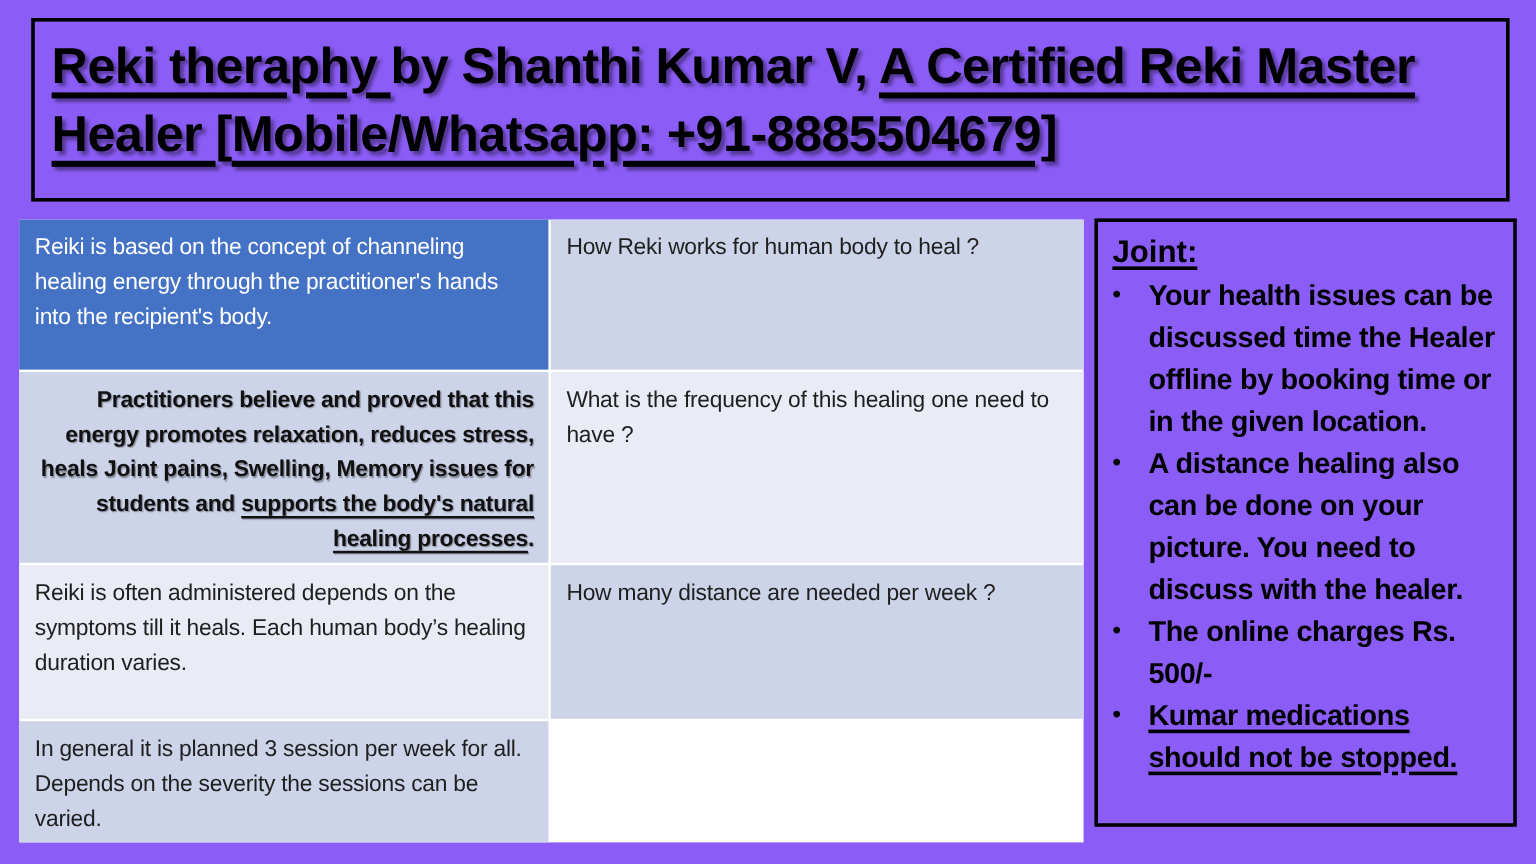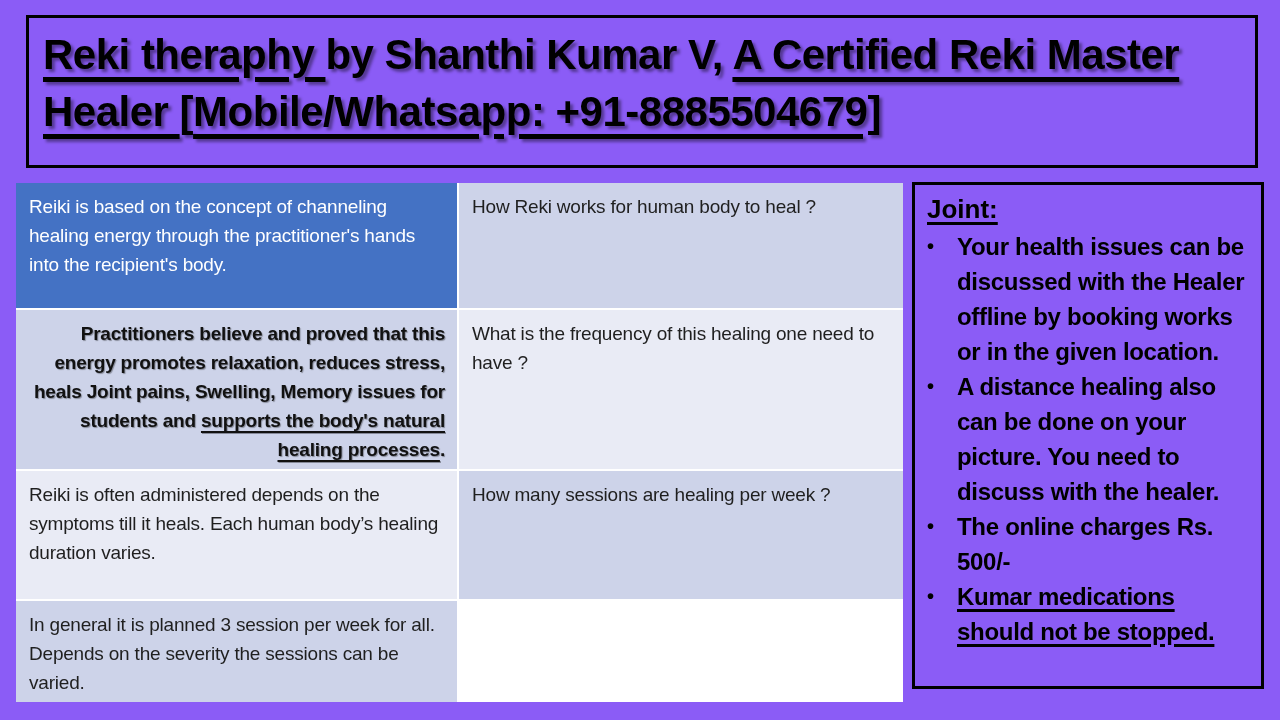--- a/index.html
+++ b/index.html
@@ -134,31 +134,31 @@
   <div class="qa-table">
 
     <div class="cell row-header">Reiki is based on the concept of channeling healing energy through the practitioner's hands into the recipient's body.</div>
 
     <div class="cell band-dark">How Reki works for human body to heal ?</div>
     <div class="cell band-dark answer-bold"><span>Practitioners believe and proved that this energy promotes relaxation, reduces stress, heals Joint pains, Swelling, Memory issues for students and </span><span class="u">supports the body's natural healing processes</span><span>.</span></div>
 
     <div class="cell band-light">What is the frequency of this healing one need to have ?</div>
     <div class="cell band-light">Reiki is often administered depends on the symptoms till it heals. Each human body’s healing duration varies.</div>
 
-    <div class="cell band-dark">How many sessions are healing per week ?</div>
+    <div class="cell band-dark">How many distance are needed per week ?</div>
     <div class="cell band-dark">In general it is planned 3 session per week for all. Depends on the severity the sessions can be varied.</div>
 
   </div>
 
   <div class="note-box">
     <div class="note-heading">Joint:</div>
     <ul class="note-list">
       <li class="note-item">
         <span class="marker">•</span>
-        <span class="note-text">Your health issues can be discussed with the Healer offline by booking works or in the given location.</span>
+        <span class="note-text">Your health issues can be discussed time the Healer offline by booking time or in the given location.</span>
       </li>
       <li class="note-item">
         <span class="marker">•</span>
         <span class="note-text">A distance healing also can be done on your picture. You need to discuss with the healer.</span>
       </li>
       <li class="note-item">
         <span class="marker">•</span>
         <span class="note-text">The online charges Rs. 500/-</span>
       </li>
       <li class="note-item underlined">

